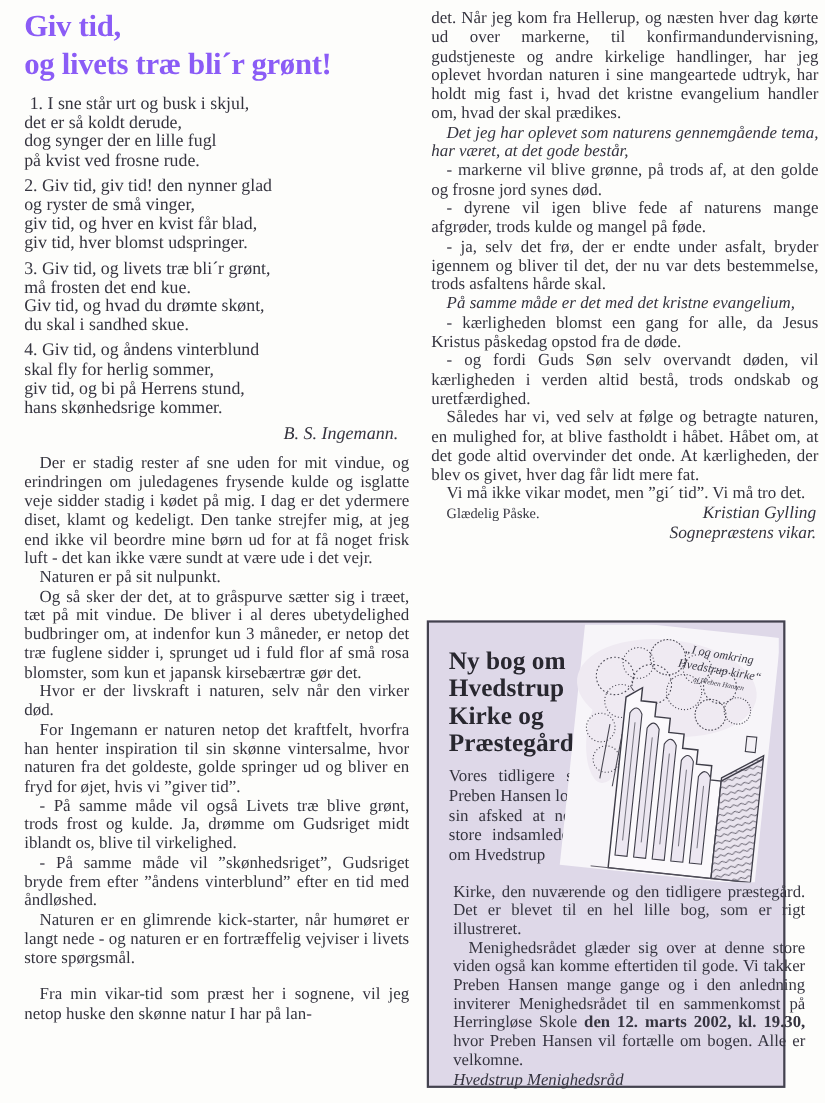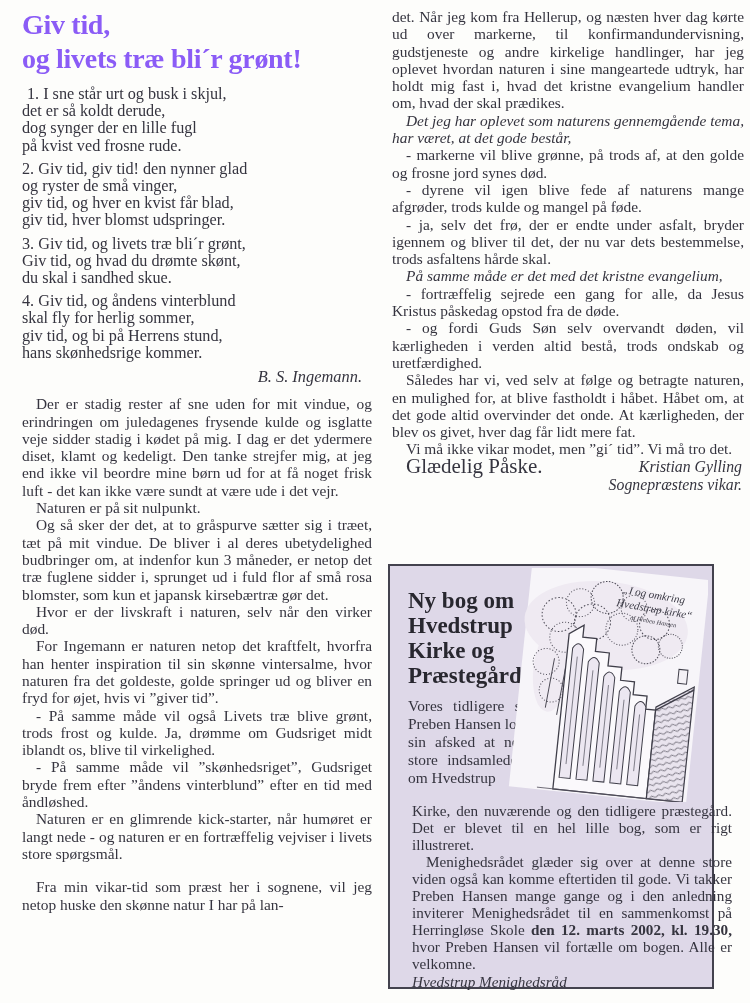--- a/index.html
+++ b/index.html
@@ -29,21 +29,21 @@
   
   .body-text p{
     margin:0;font-size:15.4px;line-height:17.3px;
     text-align:justify;text-indent:14px;
   }
   .body-text p.noindent{text-indent:0;}
   .body-text p.ital{font-style:italic;}
   .body-text p.gap-before{margin-top:16px;}
   
   .closing{display:flex;justify-content:space-between;margin-top:0;}
-  .closing-greeting{font-size:21px;line-height:17.3px;padding-left:14px;}
+  .closing-greeting{font-size:13px;line-height:17.3px;padding-left:14px;}
   .closing-sig{
     font-style:italic;text-align:right;font-size:15.8px;line-height:18px;
     padding-right:2px;
   }
   
   .book-box{
     position:absolute;left:388px;top:564px;width:326px;height:425px;
     background:#ded8e8;border:2px solid #43424e;box-sizing:border-box;padding-left:32px;
   }
   .box-heading{
@@ -85,20 +85,21 @@
       <div class="poem-line">på kvist ved frosne rude.</div>
     </div>
     <div class="verse">
       <div class="poem-line">2. Giv tid, giv tid! den nynner glad</div>
       <div class="poem-line">og ryster de små vinger,</div>
       <div class="poem-line">giv tid, og hver en kvist får blad,</div>
       <div class="poem-line">giv tid, hver blomst udspringer.</div>
     </div>
     <div class="verse">
       <div class="poem-line">3. Giv tid, og livets træ bli´r grønt,</div>
+      <div class="poem-line">må frosten det end kue.</div>
       <div class="poem-line">Giv tid, og hvad du drømte skønt,</div>
       <div class="poem-line">du skal i sandhed skue.</div>
     </div>
     <div class="verse">
       <div class="poem-line">4. Giv tid, og åndens vinterblund</div>
       <div class="poem-line">skal fly for herlig sommer,</div>
       <div class="poem-line">giv tid, og bi på Herrens stund,</div>
       <div class="poem-line">hans skønhedsrige kommer.</div>
     </div>
     <div class="poem-author">B. S. Ingemann.</div>
@@ -118,21 +119,21 @@
 </div>
 
 <div class="col-right">
   <div class="body-text">
     <p class="noindent">det. Når jeg kom fra Hellerup, og næsten hver dag kørte ud over markerne, til konfirmandundervisning, gudstjeneste og andre kirkelige handlinger, har jeg oplevet hvordan naturen i sine mangeartede udtryk, har holdt mig fast i, hvad det kristne evangelium handler om, hvad der skal prædikes.</p>
     <p class="ital">Det jeg har oplevet som naturens gennemgående tema, har været, at det gode består,</p>
     <p>- markerne vil blive grønne, på trods af, at den golde og frosne jord synes død.</p>
     <p>- dyrene vil igen blive fede af naturens mange afgrøder, trods kulde og mangel på føde.</p>
     <p>- ja, selv det frø, der er endte under asfalt, bryder igennem og bliver til det, der nu var dets bestemmelse, trods asfaltens hårde skal.</p>
     <p class="ital">På samme måde er det med det kristne evangelium,</p>
-    <p>- fortræffelig sejrede een gang for alle, da Jesus Kristus påskedag opstod fra de døde.</p>
+    <p>- kærligheden blomst een gang for alle, da Jesus Kristus påskedag opstod fra de døde.</p>
     <p>- og fordi Guds Søn selv overvandt døden, vil kærligheden i verden altid bestå, trods ondskab og uretfærdighed.</p>
     <p>Således har vi, ved selv at følge og betragte naturen, en mulighed for, at blive fastholdt i håbet. Håbet om, at det gode altid overvinder det onde. At kærligheden, der blev os givet, hver dag får lidt mere fat.</p>
     <p>Vi må ikke vikar modet, men ”gi´ tid”. Vi må tro det.</p>
   </div>
   <div class="closing">
     <div class="closing-greeting">Glædelig Påske.</div>
     <div class="closing-sig">
       <div>Kristian Gylling</div>
       <div>Sognepræstens vikar.</div>
     </div>

